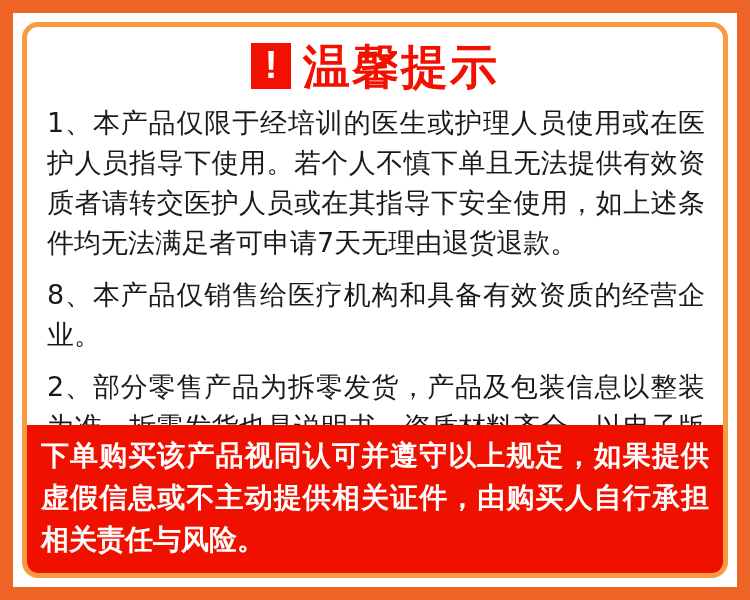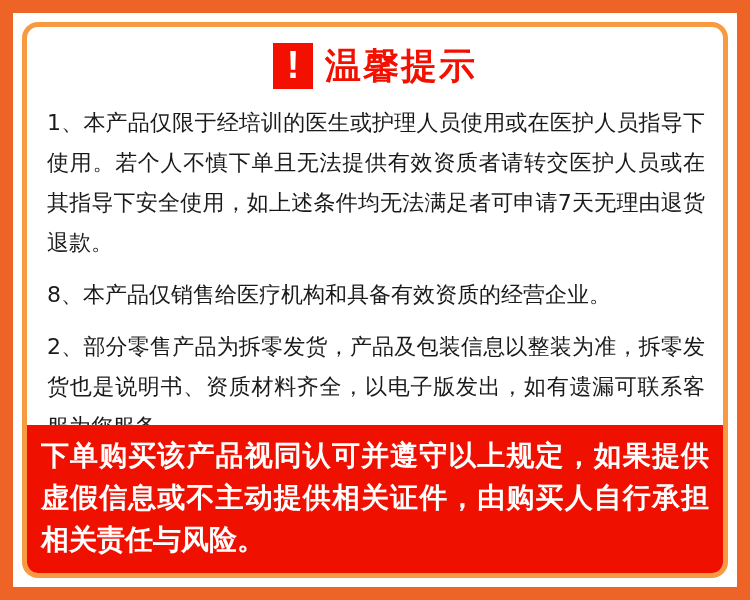--- a/index.html
+++ b/index.html
@@ -60,36 +60,36 @@
   .warn-badge span {
     color: #ffffff;
     font-size: 38px;
     font-weight: bold;
     line-height: 1;
     font-family: "Liberation Sans", sans-serif;
     transform: translateY(-1px);
   }
   .notice-title {
     color: #f41000;
-    font-size: 36px;
+    font-size: 47px;
     font-weight: bold;
     line-height: 1;
     letter-spacing: 2px;
     font-family: "DejaVu Sans", "Liberation Sans", sans-serif;
     white-space: nowrap;
     text-align: center;
   }
 
   
   .notice-body {
     padding: 6px 18px 0 20px;
   }
   .notice-item {
     color: #1a1a1a;
-    font-size: 22px;
+    font-size: 27px;
     line-height: 40px;
     text-align: justify;
     text-justify: inter-ideograph;
     margin: 0 0 12px 0;
     font-family: "DejaVu Sans", "Liberation Sans", sans-serif;
   }
   .notice-item:last-child {
     margin-bottom: 0;
   }
 

